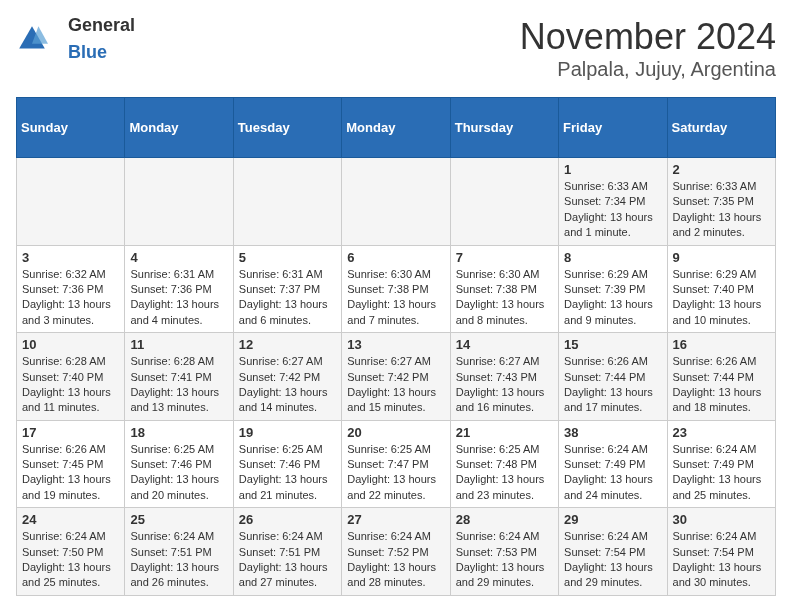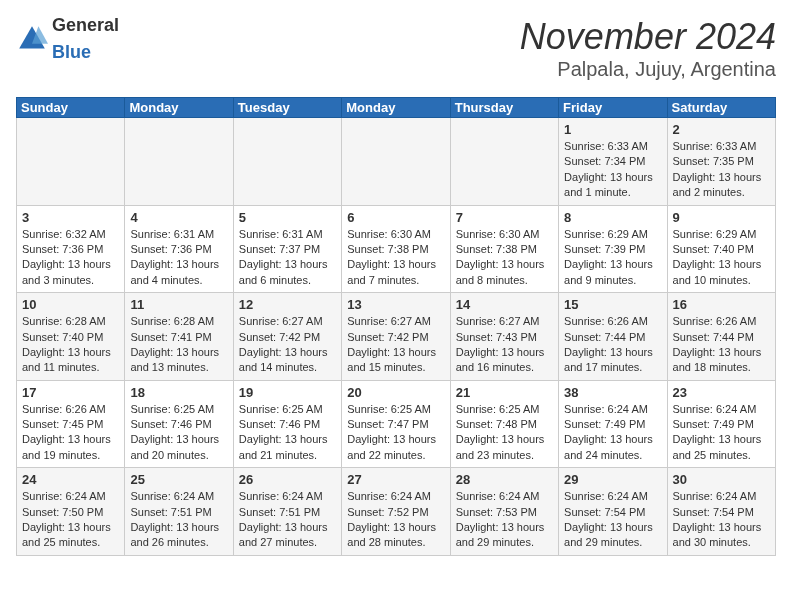--- a/index.html
+++ b/index.html
@@ -12,21 +12,21 @@
     }
     .header {
       display: flex;
       justify-content: space-between;
       align-items: flex-start;
       margin-bottom: 16px;
     }
     .logo {
       display: flex;
       align-items: center;
-      gap: 4px;
+      gap: 20px;
     }
     .logo-text {
       display: flex;
       flex-direction: column;
       line-height: 1.1;
     }
     .logo-general {
       font-size: 18px;
       font-weight: bold;
       color: #333;
@@ -41,37 +41,36 @@
       width: 32px;
       height: 32px;
     }
     .title-block {
       text-align: right;
     }
     .month-title {
       font-size: 36px;
       font-weight: normal;
       color: #333;
-      font-style: italic;
     }
     .location {
       font-size: 20px;
       color: #555;
     }
     .calendar {
       width: 100%;
       border-collapse: collapse;
       border: 1px solid #ccc;
     }
     .calendar th {
       background: #2a6db5;
       color: #fff;
       font-size: 13px;
       font-weight: bold;
-      padding: 2px 4px;
+      padding: 22px 4px;
       text-align: left;
       border: 1px solid #1a5a9a;
     }
     .calendar td {
       vertical-align: top;
       border: 1px solid #ccc;
       padding: 4px 5px;
       width: 14.28%;
       min-height: 80px;
       font-size: 11px;

